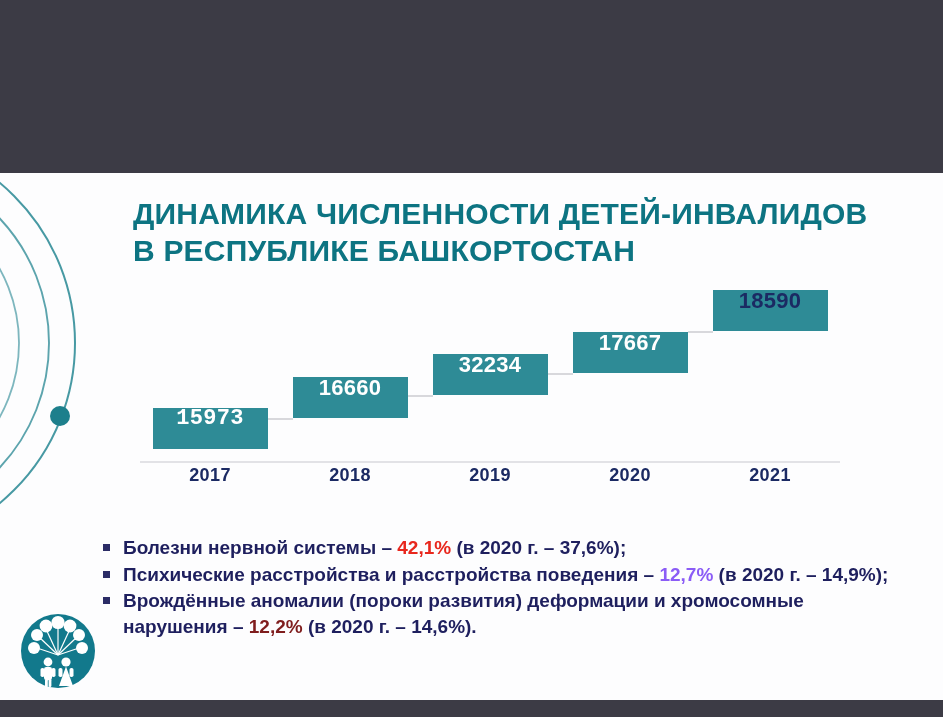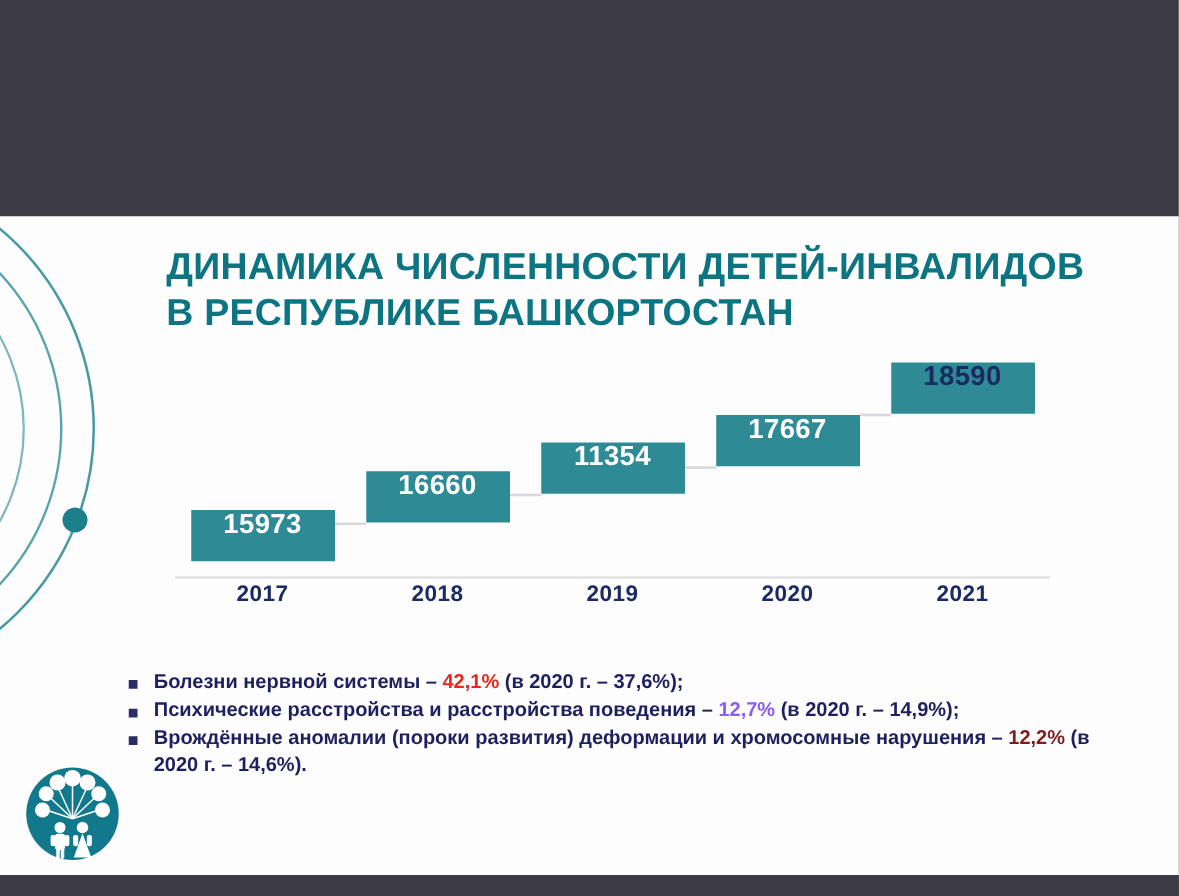--- a/index.html
+++ b/index.html
@@ -61,21 +61,21 @@
     flex:1 1 0;
     text-align:center;
     font-size:18px;font-weight:bold;color:#1b2a63;
     letter-spacing:0.4px;
   }
 
   
   #bullets{
     position:absolute;left:103px;top:362px;width:800px;
     color:#1e1f5e;
-    font-size:16px;
+    font-size:19px;
     font-weight:bold;
     line-height:1.35;
   }
   .bl{display:flex;align-items:flex-start;margin-bottom:1px;}
   .mark{
     flex:0 0 auto;
     width:7px;height:7px;background:#2b2c66;
     margin:9px 13px 0 0;
   }
   .btxt{flex:1 1 auto;}
@@ -139,28 +139,28 @@
     </svg>
   </div>
 
   <div id="title">
     <span class="l">ДИНАМИКА ЧИСЛЕННОСТИ ДЕТЕЙ-ИНВАЛИДОВ</span>
     <span class="l">В РЕСПУБЛИКЕ БАШКОРТОСТАН</span>
   </div>
 
   <div id="chart">
     <div id="plot">
-        <div class="bar" style="left: 12.5px; top: 124.737px; width: 115px; height: 41px; background: rgb(46, 139, 150);">
+        <div class="bar" style="left: 12.5px; top: 124.737px; width: 115px; height: 41px; background: rgb(46, 139, 150); font-family: Liberation Mono, monospace;">
           <span class="val" style="color: rgb(255, 255, 255);">15973</span>
         </div>
         <div class="bar" style="left: 152.5px; top: 93.8787px; width: 115px; height: 41px; background: rgb(46, 139, 150);">
           <span class="val" style="color: rgb(255, 255, 255);">16660</span>
         </div>
         <div class="bar" style="left: 292.5px; top: 70.6111px; width: 115px; height: 41px; background: rgb(46, 139, 150);">
-          <span class="val" style="color: rgb(255, 255, 255);">11354</span>
+          <span class="val" style="color: rgb(255, 255, 255);">32234</span>
         </div>
         <div class="bar" style="left: 432.5px; top: 48.6462px; width: 115px; height: 41px; background: rgb(46, 139, 150);">
           <span class="val" style="color: rgb(255, 255, 255);">17667</span>
         </div>
         <div class="bar dark" style="left: 572.5px; top: 7.18689px; width: 115px; height: 41px; background: rgb(46, 139, 150);">
           <span class="val" style="color: rgb(27, 42, 99);">18590</span>
         </div>
         <div class="conn" style="left: 127.5px; width: 25px; top: 134.879px;"></div>
         <div class="conn" style="left: 267.5px; width: 25px; top: 111.611px;"></div>
         <div class="conn" style="left: 407.5px; width: 25px; top: 89.6462px;"></div>

